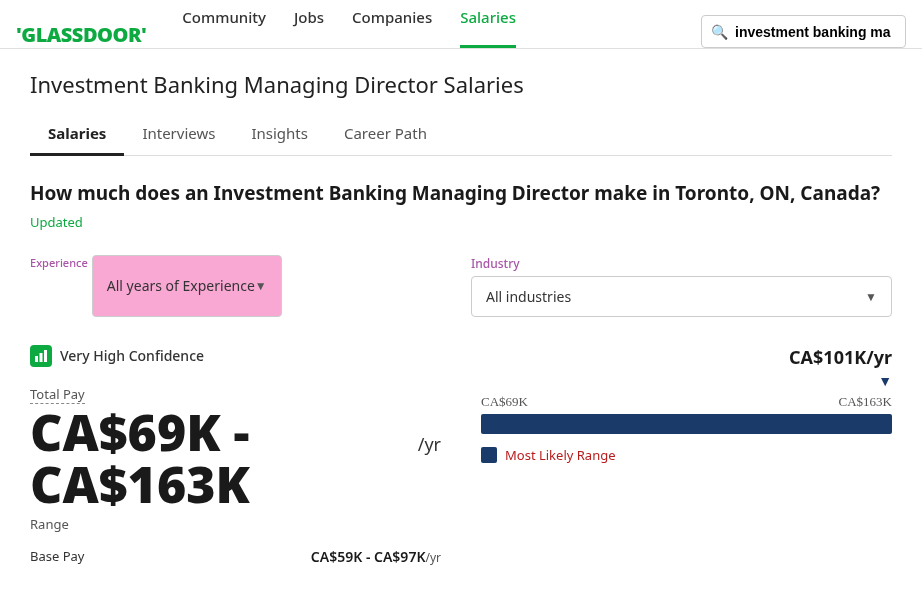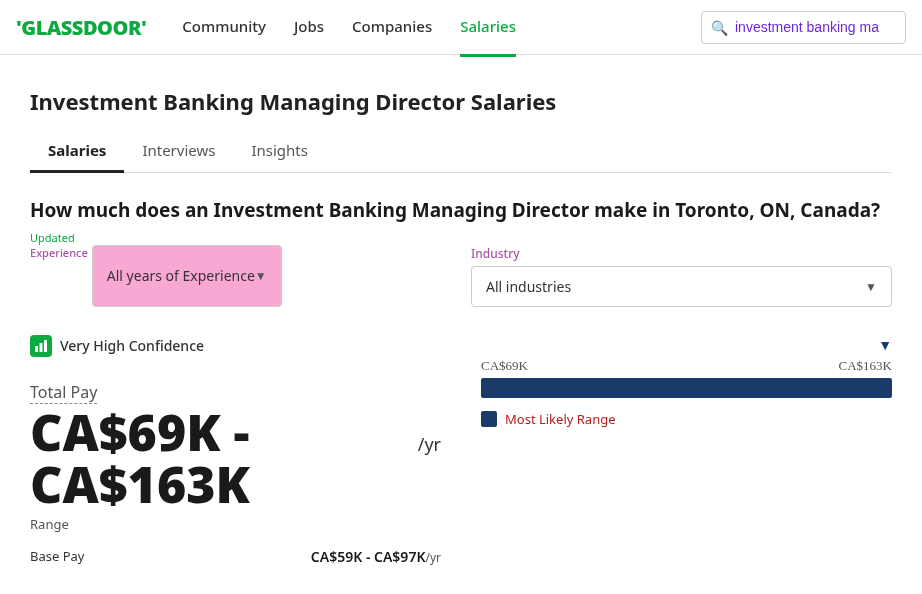--- a/index.html
+++ b/index.html
@@ -1,46 +1,47 @@
 <!DOCTYPE html>
 <html><head>
   <meta charset="utf-8">
   <style>
     * { box-sizing: border-box; margin: 0; padding: 0; }
     body { font-family: 'Noto Sans', Arial, sans-serif; font-size: 14px; color: #333; background: #fff; width: 922px; }
   </style>
 </head>
 <body>
 
-<nav style="display:flex;align-items:center;padding:0 16px;height:55px;border-bottom:1px solid #e0e0e0;">
+<nav style="display:flex;align-items:flex-end;padding:0 16px;height:49px;border-bottom:1px solid #e0e0e0;">
   <div style="font-size:20px;font-weight:900;color:#0caa41;margin-right:36px;white-space:nowrap;letter-spacing:-0.5px;">'GLASSDOOR'</div>
   <div style="display:flex;align-items:center;gap:28px;flex:1;">
     <a style="text-decoration:none;color:#333;font-size:15px;font-weight:500;padding:18px 0;border-bottom:3px solid transparent;">Community</a>
     <a style="text-decoration:none;color:#333;font-size:15px;font-weight:500;padding:18px 0;border-bottom:3px solid transparent;">Jobs</a>
     <a style="text-decoration:none;color:#333;font-size:15px;font-weight:500;padding:18px 0;border-bottom:3px solid transparent;">Companies</a>
     <a style="text-decoration:none;color:#0caa41;font-size:15px;font-weight:500;padding:18px 0;border-bottom:3px solid #0caa41;">Salaries</a>
   </div>
   <div style="display:flex;align-items:center;border:1px solid #ccc;border-radius:4px;padding:6px 10px;gap:6px;min-width:200px;">
     <span style="font-size:14px;color:#555;">🔍</span>
-    <input style="border: none; outline: none; font-size: 14px; color: #6d28d9; background: transparent; width: 160px;" type="text" value="investment banking ma" placeholder="investment banking ma">
+    <input style="border: none; outline: none; font-size: 14px; color: #000000; background: transparent; width: 160px; font-weight: bold;" type="text" value="investment banking ma" placeholder="investment banking ma">
   </div>
 </nav>
 
 <div style="padding:20px 30px;">
 
-  <h1 style="font-size:22px;font-weight:700;color:#222;margin-bottom:14px;margin-top:11px;">Investment Banking Managing Director Salaries</h1>
+  <h1 style="font-size:22px;font-weight:400;color:#222;margin-bottom:14px;">Investment Banking Managing Director Salaries</h1>
 
   <div style="display:flex;border-bottom:1px solid #ddd;margin-bottom:24px;">
     <a style="padding:10px 18px;font-size:15px;color:#222;font-weight:700;cursor:pointer;border-bottom:3px solid #222;margin-bottom:-1px;text-decoration:none;">Salaries</a>
     <a style="padding:10px 18px;font-size:15px;color:#555;cursor:pointer;border-bottom:3px solid transparent;margin-bottom:-1px;text-decoration:none;">Interviews</a>
     <a style="padding:10px 18px;font-size:15px;color:#555;cursor:pointer;border-bottom:3px solid transparent;margin-bottom:-1px;text-decoration:none;">Insights</a>
+    <a style="padding:10px 18px;font-size:15px;color:#555;cursor:pointer;border-bottom:3px solid transparent;margin-bottom:-1px;text-decoration:none;">Career Path</a>
   </div>
 
   <h2 style="font-size:19px;font-weight:700;color:#1a1a1a;line-height:1.4;margin-bottom:6px;">How much does an Investment Banking Managing Director make in Toronto, ON, Canada?</h2>
-  <div style="color:#0caa41;font-size:11px;">Updated</div>
+  <div style="color:#0caa41;font-size:13px;margin-bottom:24px;">Updated</div>
 
   <div style="display:flex;gap:20px;margin-bottom:28px;">
     <div style="display:flex;flex-direction:row;gap:4px;flex:1;">
       <label style="font-size:11px;color:#a855a7;font-weight:500;">Experience</label>
       <div style="display:flex;align-items:center;justify-content:space-between;border:1px solid #ccc;border-radius:4px;padding:10px 14px;font-size:14px;color:#333;cursor:pointer;background:#f9a8d4;">
         <span>All years of Experience</span>
         <span style="font-size:12px;color:#555;">▼</span>
       </div>
     </div>
     <div style="display:flex;flex-direction:column;gap:4px;flex:1;">
@@ -48,52 +49,53 @@
       <div style="display:flex;align-items:center;justify-content:space-between;border:1px solid #ccc;border-radius:4px;padding:10px 14px;font-size:14px;color:#333;cursor:pointer;background:#fff;">
         <span>All industries</span>
         <span style="font-size:12px;color:#555;">▼</span>
       </div>
     </div>
   </div>
 
   <div style="display:flex;gap:40px;align-items:flex-start;">
 
     <div style="flex:1;">
-      <div style="display:flex;align-items:center;gap:8px;margin-bottom:24px;">
+      <div style="display:flex;align-items:center;gap:8px;margin-bottom:17px;">
         <div style="width:22px;height:22px;background:#0caa41;border-radius:4px;display:flex;align-items:center;justify-content:center;">
           <svg width="14" height="14" viewBox="0 0 14 14" fill="white">
             <rect x="1" y="7" width="3" height="6"></rect>
             <rect x="5.5" y="4" width="3" height="9"></rect>
             <rect x="10" y="1" width="3" height="12"></rect>
           </svg>
         </div>
         <span style="font-size:14px;color:#333;font-weight:500;">Very High Confidence</span>
       </div>
 
       <div>
-        <div style="font-size:16px;color:#555;border-bottom:1px dashed #888;display:inline-block;margin-bottom:2px;">Total Pay</div>
+        <div style="font-size:13px;color:#555;border-bottom:1px dashed #888;display:inline-block;margin-bottom:2px;">Total Pay</div>
         <div style="font-size:50px;font-weight:900;color:#1a1a1a;line-height:1.05;display:flex;align-items:baseline;gap:2px;">
           <span>CA$69K - CA$163K</span>
             <span style="font-size:18px;font-weight:400;color:#333;">/yr</span>
         </div>
         <div style="font-size:13px;color:#555;margin-top:4px;">Range</div>
       </div>
 
       <div style="margin-top:14px;display:flex;flex-direction:column;gap:8px;">
         <div style="display:flex;justify-content:space-between;align-items:center;">
           <span style="font-size:13px;color:#333;">Base Pay</span>
           <span style="font-size:14px;color:#1a1a1a;font-weight:600;">
             <span>CA$59K - CA$97K</span><span style="font-weight:400;font-size:12px;color:#555;">/yr</span>
           </span>
         </div>
 
       </div>
     </div>
 
     <div style="flex:1;">
+      <div style="font-size:18px;font-weight:700;color:#1a1a1a;text-align:right;margin-bottom:2px;">CA$101K/yr</div>
       <div style="text-align:right;color:#1a3a6a;font-size:14px;margin-bottom:4px;">▼</div>
       <div style="display:flex;justify-content:space-between;font-size:13px;color:#555;margin-bottom:4px;font-family:Liberation Serif, serif;">
         <span>CA$69K</span>
         <span>CA$163K</span>
       </div>
       <div style="width:100%;height:20px;background:#1a3a6a;border-radius:2px;margin-bottom:12px;position:relative;">
       </div>
       <div style="display:flex;align-items:center;gap:8px;">
         <div style="width:16px;height:16px;background:#1a3a6a;border-radius:2px;"></div>
         <span style="font-size:13px;color:#b91c1c;">Most Likely Range</span>

